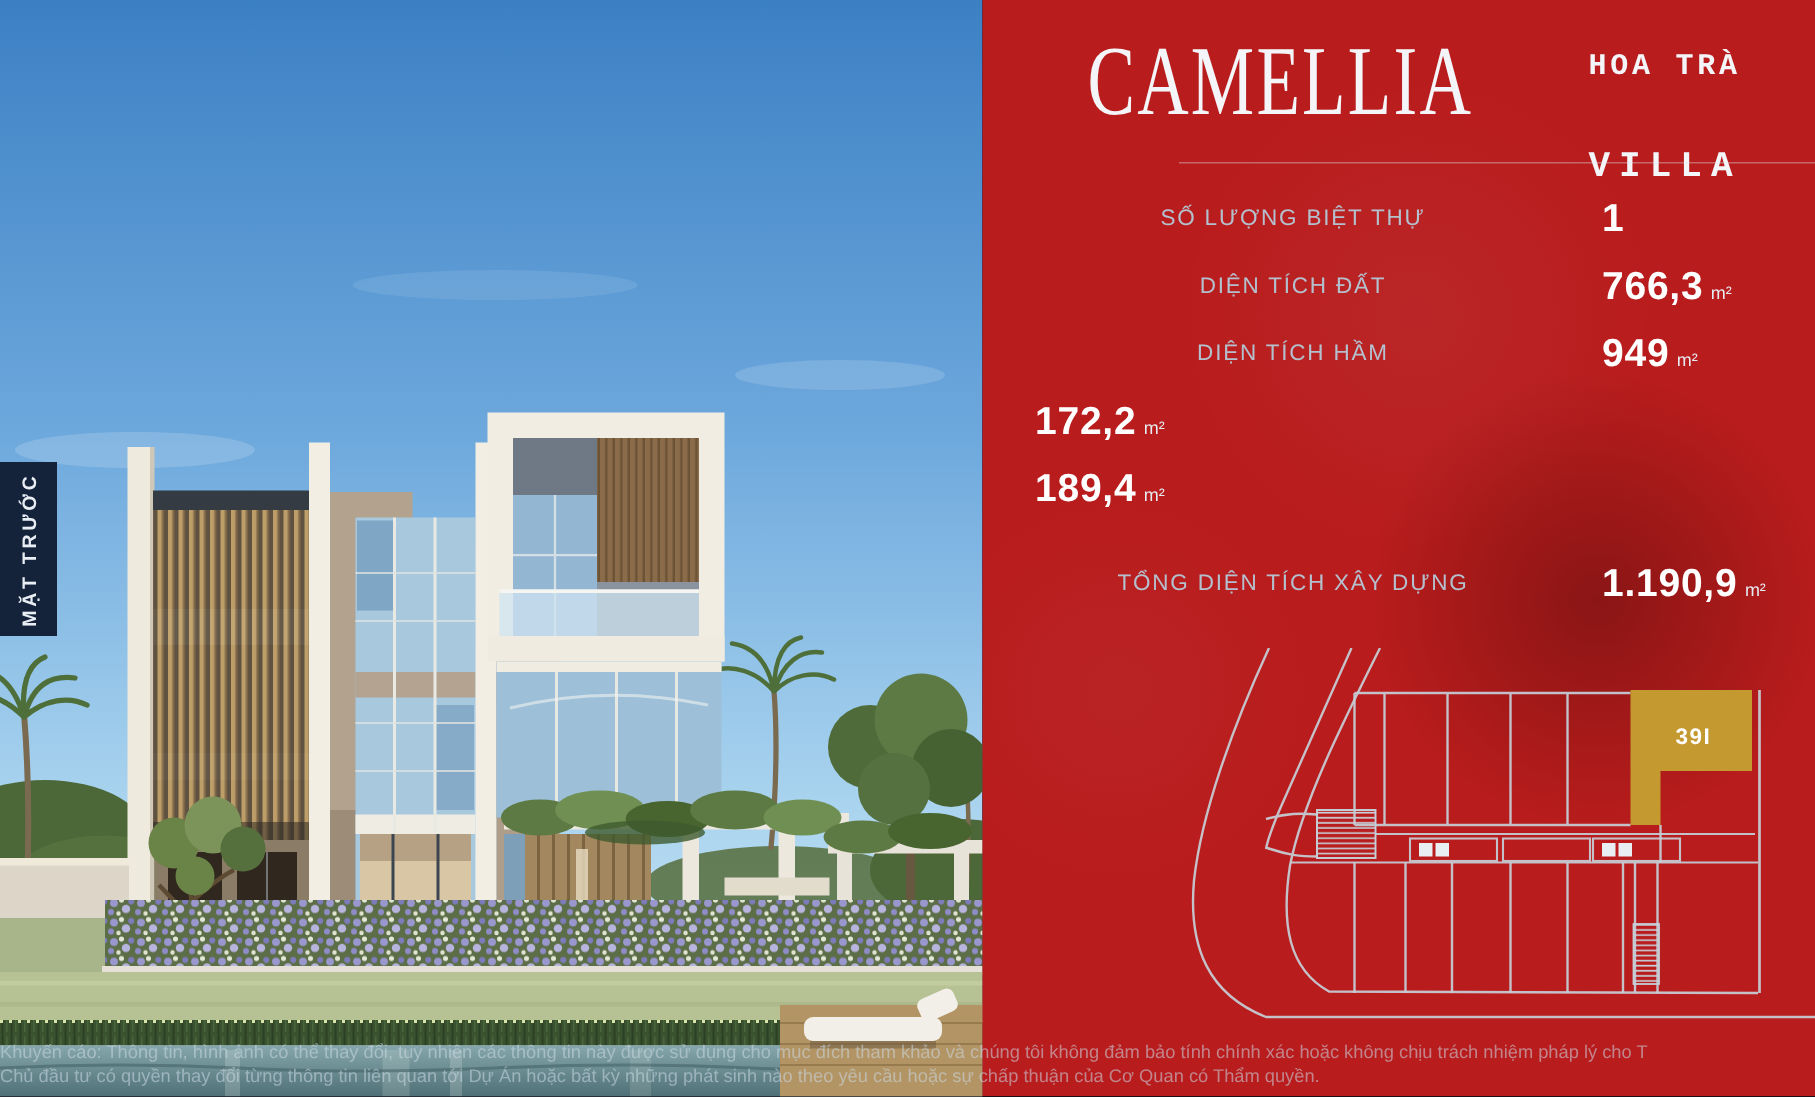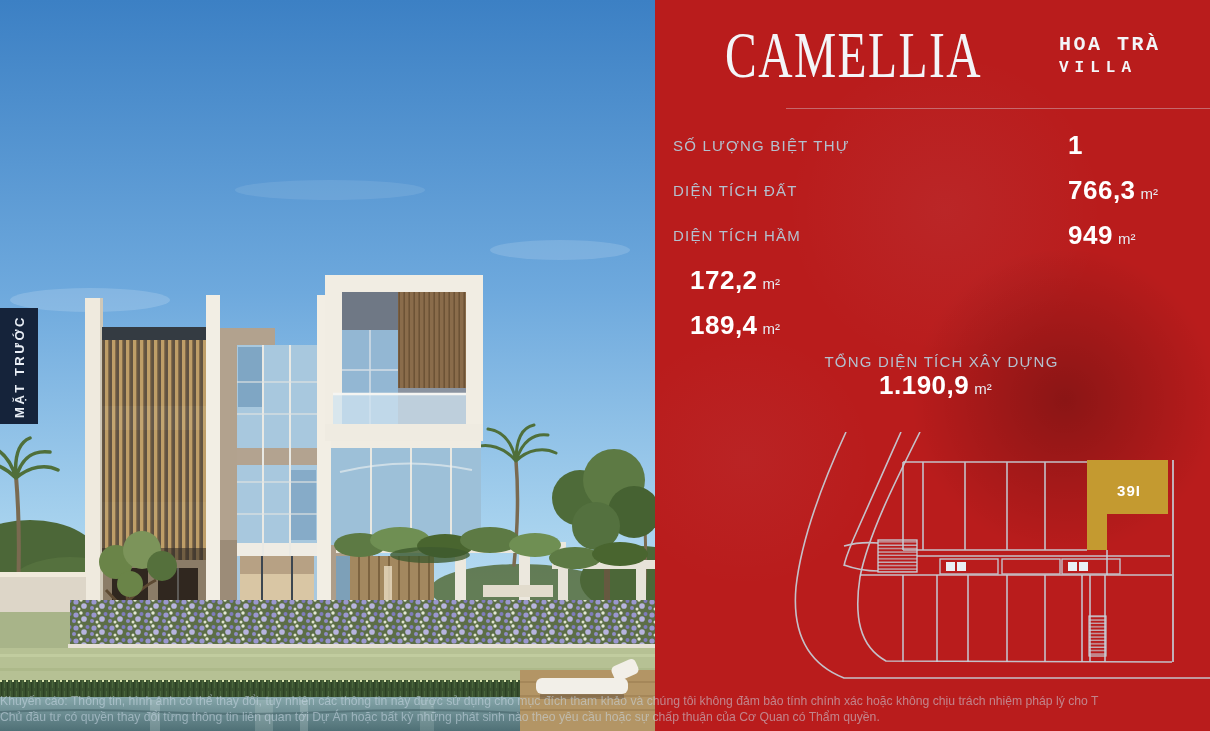--- a/index.html
+++ b/index.html
@@ -26,32 +26,32 @@
   .wm3 { left:-40px; top:330px; width:260px; height:260px; background:radial-gradient(circle, rgba(205,220,240,0.04) 0%, rgba(205,220,240,0) 70%); }
 
   .brand-title {
     position:absolute; left:70px; top:22px;
     font-family:"Liberation Serif","DejaVu Serif",serif;
     font-size:66px; color:#f3f5f8; letter-spacing:2px; line-height:66px;
     transform:scaleX(0.72); transform-origin:left top; white-space:nowrap;
   }
   .brand-sub { position:absolute; left:404px; top:34px; font-family:Liberation Mono, monospace; color:#f3f5f8; }
   .brand-sub .s1 { font-size:20px; font-weight:bold; letter-spacing:2.5px; line-height:22px; }
-  .brand-sub .s2 { font-size:16px; font-weight:bold; letter-spacing:6px; line-height:24px; }
+  .brand-sub .s2 { font-size:24px; font-weight:bold; letter-spacing:6px; line-height:24px;margin-top:44px; }
   .brand-divider { position:absolute; left:131px; right:0; top:108px; height:1px; background:rgba(220,230,240,0.38); }
 
   .specs { position:absolute; left:18px; top:123px; width:537px; }
   .spec-row { display:flex; align-items:center; height:45px; }
   .spec-label {
-    flex:1; text-align:left; color:#b4c0ce; font-size:15px;
+    flex:1; text-align:center; color:#b4c0ce; font-size:15px;
     letter-spacing:1.2px; white-space:nowrap;
   }
   .spec-valcell { width:142px; margin-left:17px; white-space:nowrap; }
   .spec-value { color:#ffffff; font-size:26px; font-weight:bold; letter-spacing:0.5px; }
-  .spec-unit  { color:#e6ebf2; font-size:15px; font-weight:normal; margin-left:5px; }
+  .spec-unit  { color:#e6ebf2; font-size:12px; font-weight:normal; margin-left:5px; }
 
   .siteplan { position:absolute; left:105px; top:432px; width:450px; height:260px; }
 
   
   .disclaimer {
     position:absolute; left:0; right:0; top:694px; text-align:left;
     color:rgba(203,216,230,0.55); font-size:12.2px; line-height:15.5px;
     white-space:nowrap; pointer-events:none;
   }
 </style>
@@ -320,21 +320,21 @@
       <div class="spec-row">
         <span class="spec-label">DIỆN TÍCH HẦM</span>
         <span class="spec-valcell"><span class="spec-value">949</span><span class="spec-unit">m²</span></span>
       </div>
       <div class="spec-row">
         <span class="spec-valcell"><span class="spec-value">172,2</span><span class="spec-unit">m²</span></span>
       </div>
       <div class="spec-row">
         <span class="spec-valcell"><span class="spec-value">189,4</span><span class="spec-unit">m²</span></span>
       </div>
-      <div class="spec-row" style="margin-top:5px;flex-direction:column;">
+      <div class="spec-row" style="margin-top:18px;">
         <span class="spec-label">TỔNG DIỆN TÍCH XÂY DỰNG</span>
         <span class="spec-valcell"><span class="spec-value">1.190,9</span><span class="spec-unit">m²</span></span>
       </div>
     </div>
 
     <div class="siteplan">
       <svg width="450" height="260" viewBox="0 0 450 260">
         <defs>
           <pattern id="hatchH" width="10" height="3.4" patternUnits="userSpaceOnUse">
             <line x1="0" y1="1" x2="10" y2="1" stroke="#c6cfd8" stroke-width="1.1"></line>

